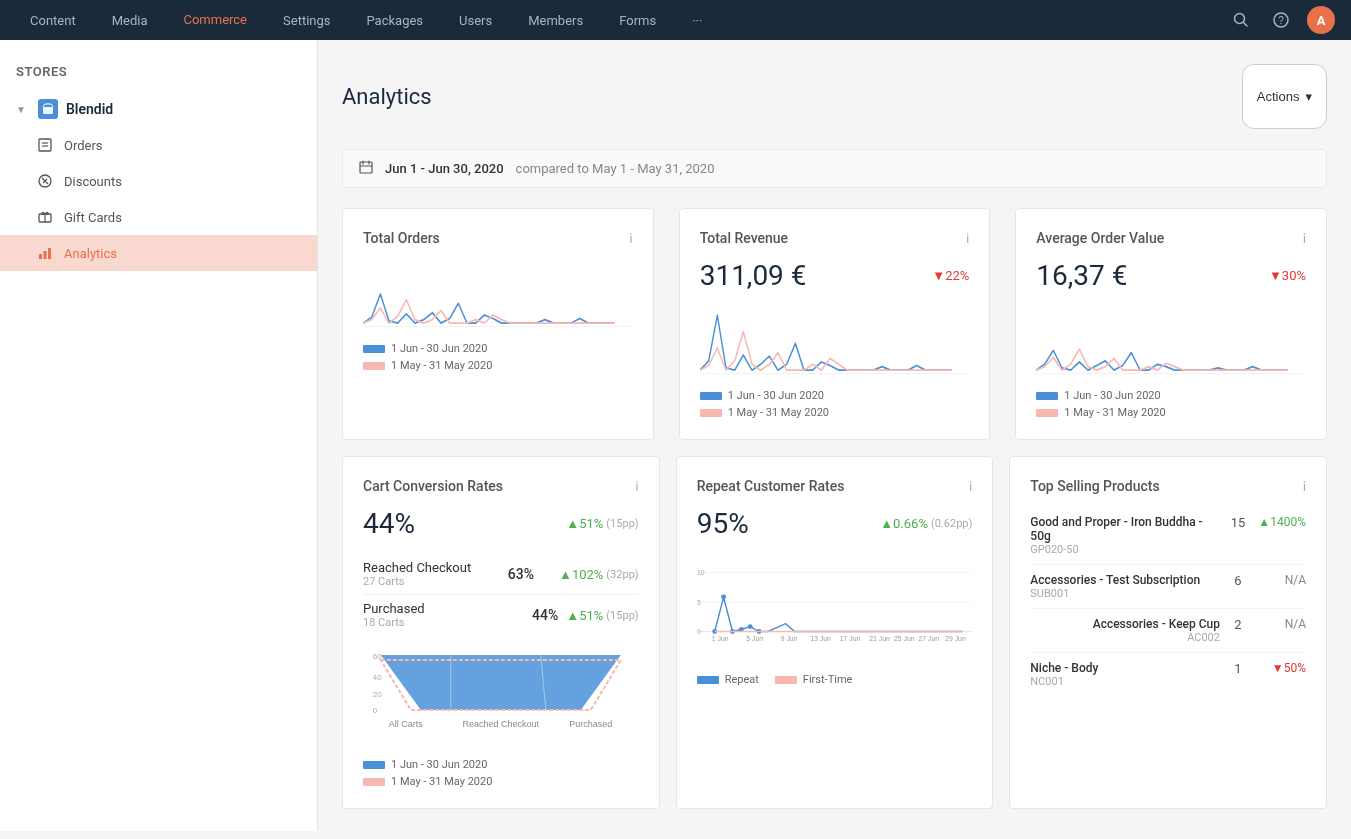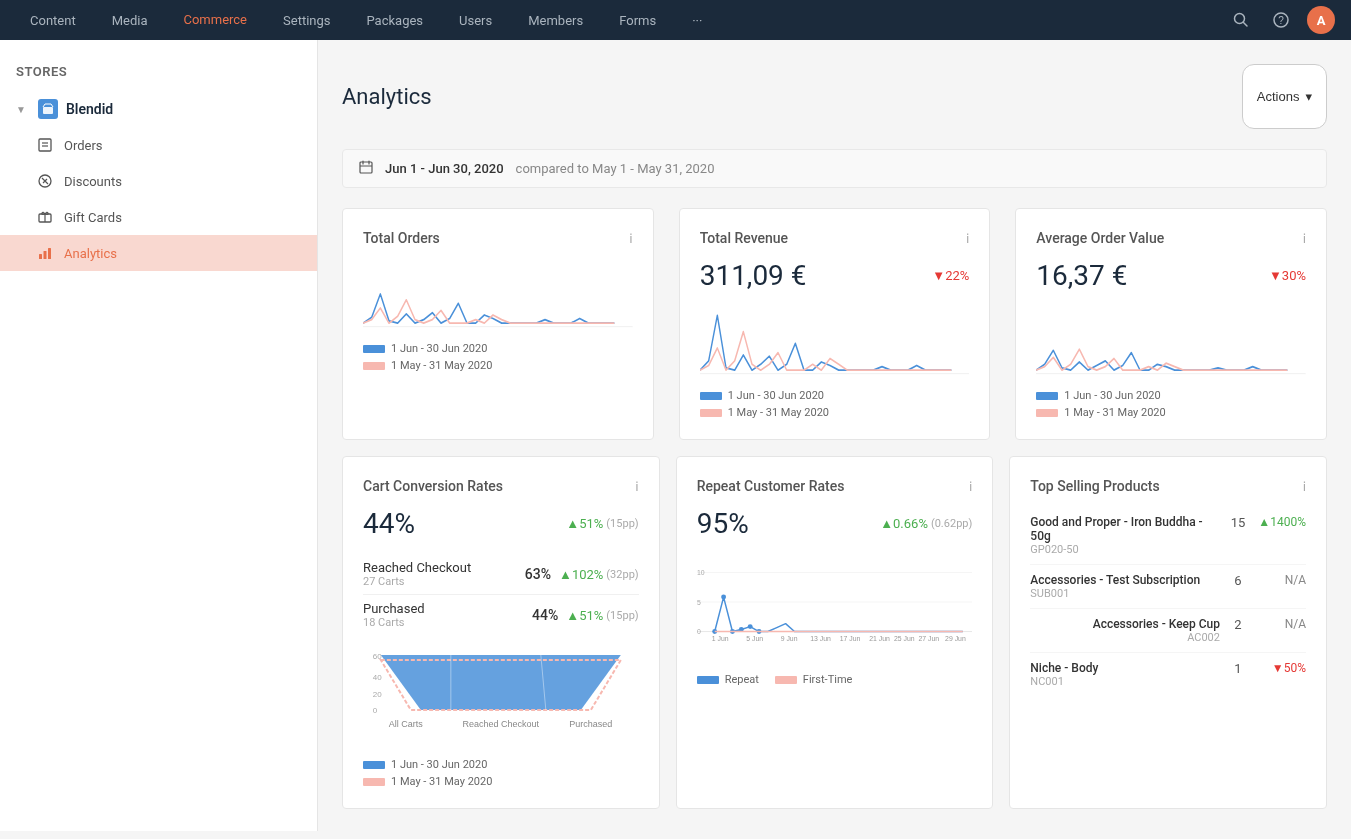--- a/index.html
+++ b/index.html
@@ -304,21 +304,21 @@
           <span class="card-change change-up">
             <span>▲51%</span> 
               <span style="color:#aaa;font-size:11px;">(15pp)</span>
           </span>
         </div>
         <div class="conv-stat-row">
           <div>
             <div>Reached Checkout</div>
             <div style="color:#aaa;font-size:11px;">27 Carts</div>
           </div>
-          <div style="display:flex;align-items:center;gap:8px;">
+          <div style="display:flex;align-items:center;gap:25px;">
             <span class="conv-stat-pct">63%</span>
             <span class="card-change change-up">
               <span>▲102%</span> 
                 <span style="color:#aaa;font-size:11px;">(32pp)</span>
             </span>
           </div>
         </div>
         <div class="conv-stat-row" style="border-bottom:none;">
           <div>
             <div>Purchased</div>

